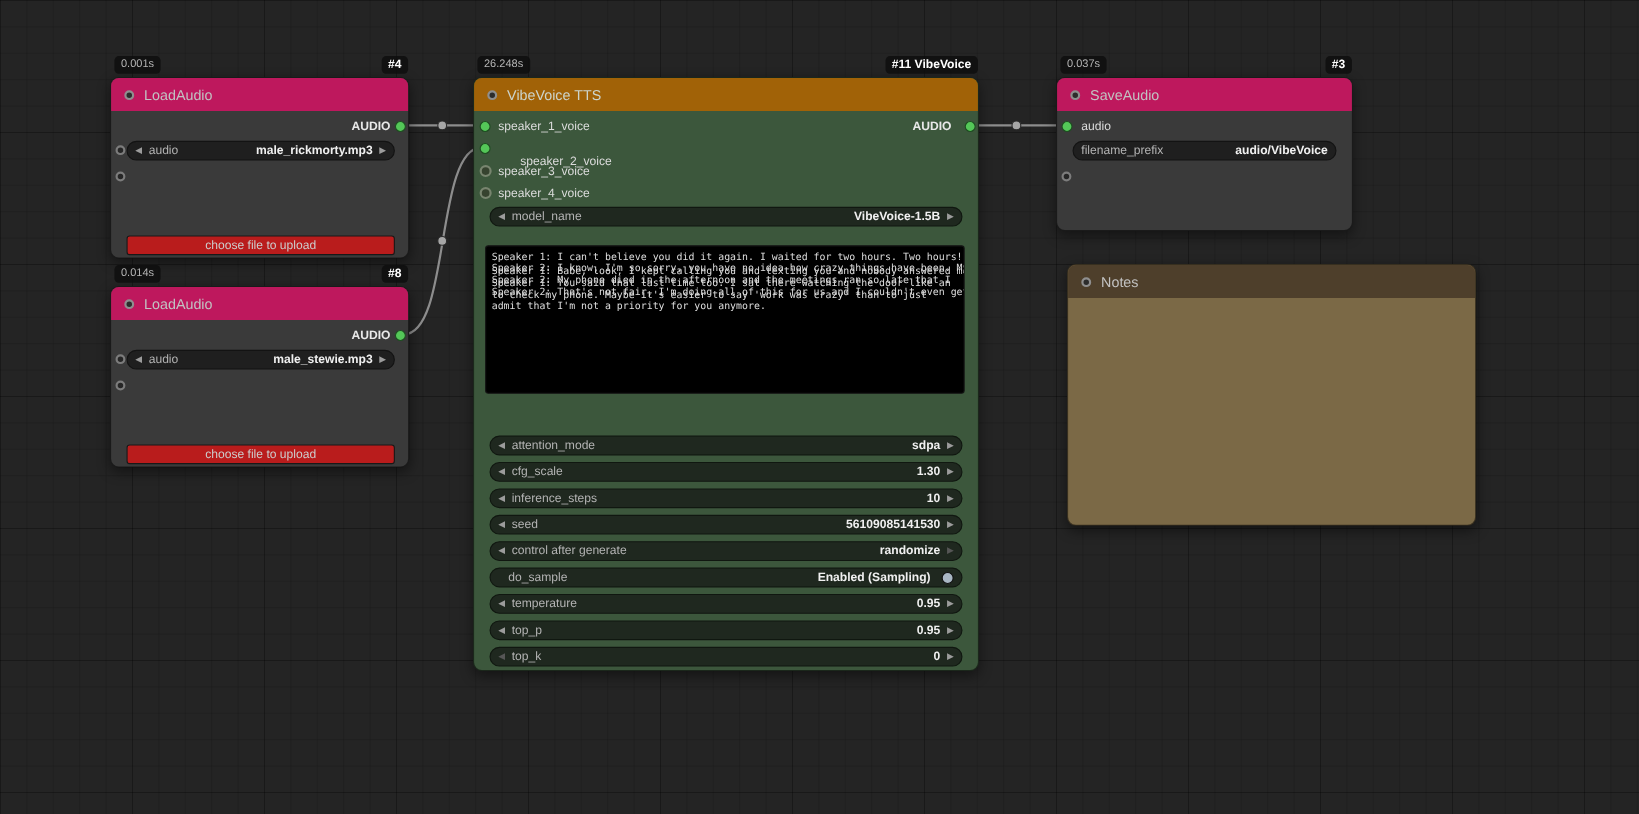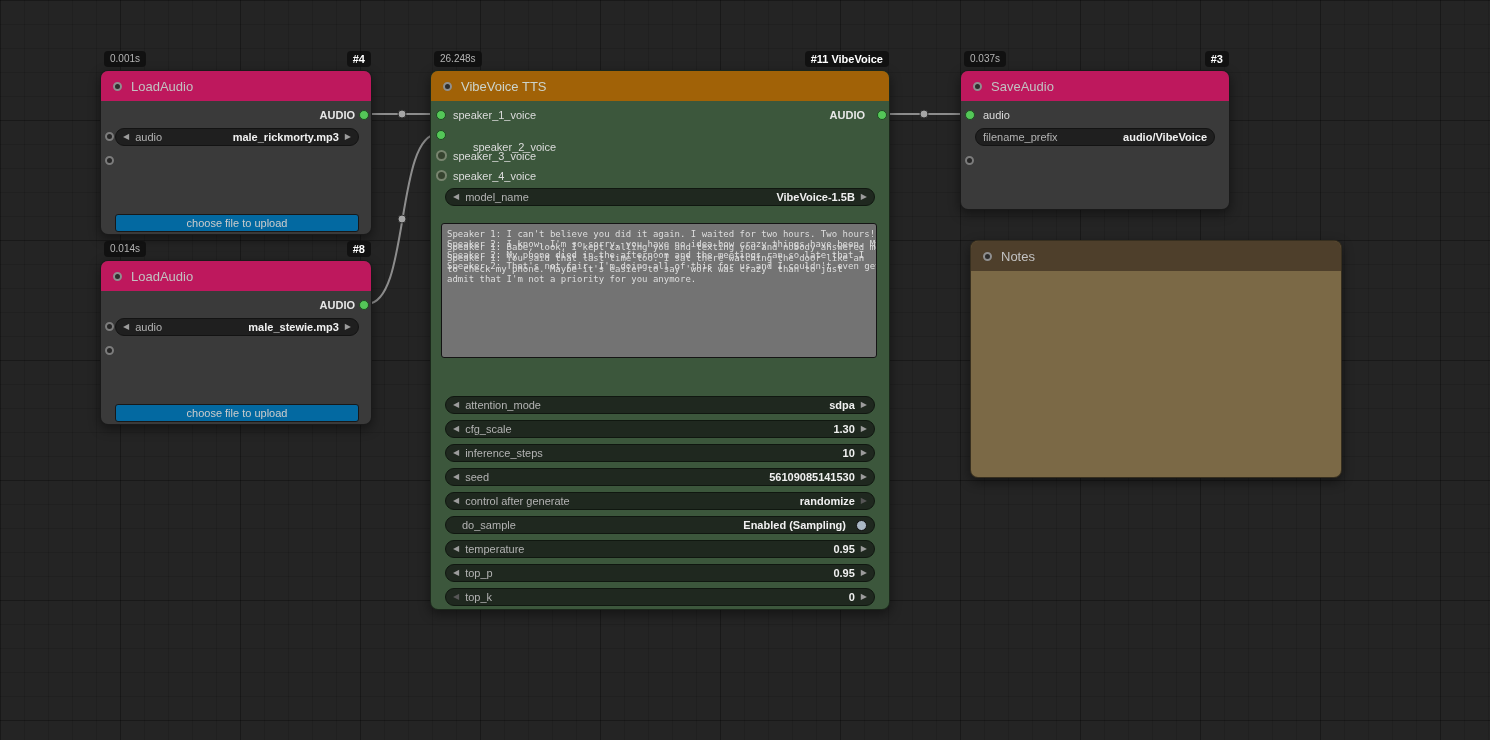--- a/index.html
+++ b/index.html
@@ -55,26 +55,26 @@
   .widget .arrow { font-size:8px; color:#9c9c9c; flex:none; line-height:18px; }
   .widget .arrow.dim { color:#565656; }
   .widget .wlabel { color:#b3b3b3; flex:none; }
   .widget .wvalue { margin-left:auto; color:#f0f0f0; font-weight:bold; }
   .widget.noarrow { padding-left:16px; }
   .toggle { width:11px; height:11px; border-radius:50%; flex:none; margin-left:4px;
             border:1px solid #101010; }
   .toggle.off { background:#8a8a8a; }
   .toggle.on  { background:#a9b7c4; }
 
-  .upload { position:absolute; height:18px; background:#0369a1; border:1px solid #181818;
+  .upload { position:absolute; height:18px; background:#b91c1c; border:1px solid #181818;
             border-radius:3px; color:#cccccc; font-size:11px;
             font-family:"Liberation Sans",sans-serif; display:flex;
             align-items:center; justify-content:center; cursor:pointer; }
 
-  .textbox { position:absolute; background:#737373; border:1px solid #141414;
+  .textbox { position:absolute; background:#000000; border:1px solid #141414;
              border-radius:3px; overflow:hidden;
              font-family:"DejaVu Sans Mono", monospace; font-size:9px;
              color:#dedede; }
   .tl { position:absolute; left:5px; white-space:nowrap; line-height:11px; }
   .tl:nth-of-type(1){ top:5px; }
   .tl:nth-of-type(2){ top:15px; }
   .tl:nth-of-type(3){ top:18px; }
   .tl:nth-of-type(4){ top:26px; }
   .tl:nth-of-type(5){ top:29px; }
   .tl:nth-of-type(6){ top:37px; }

